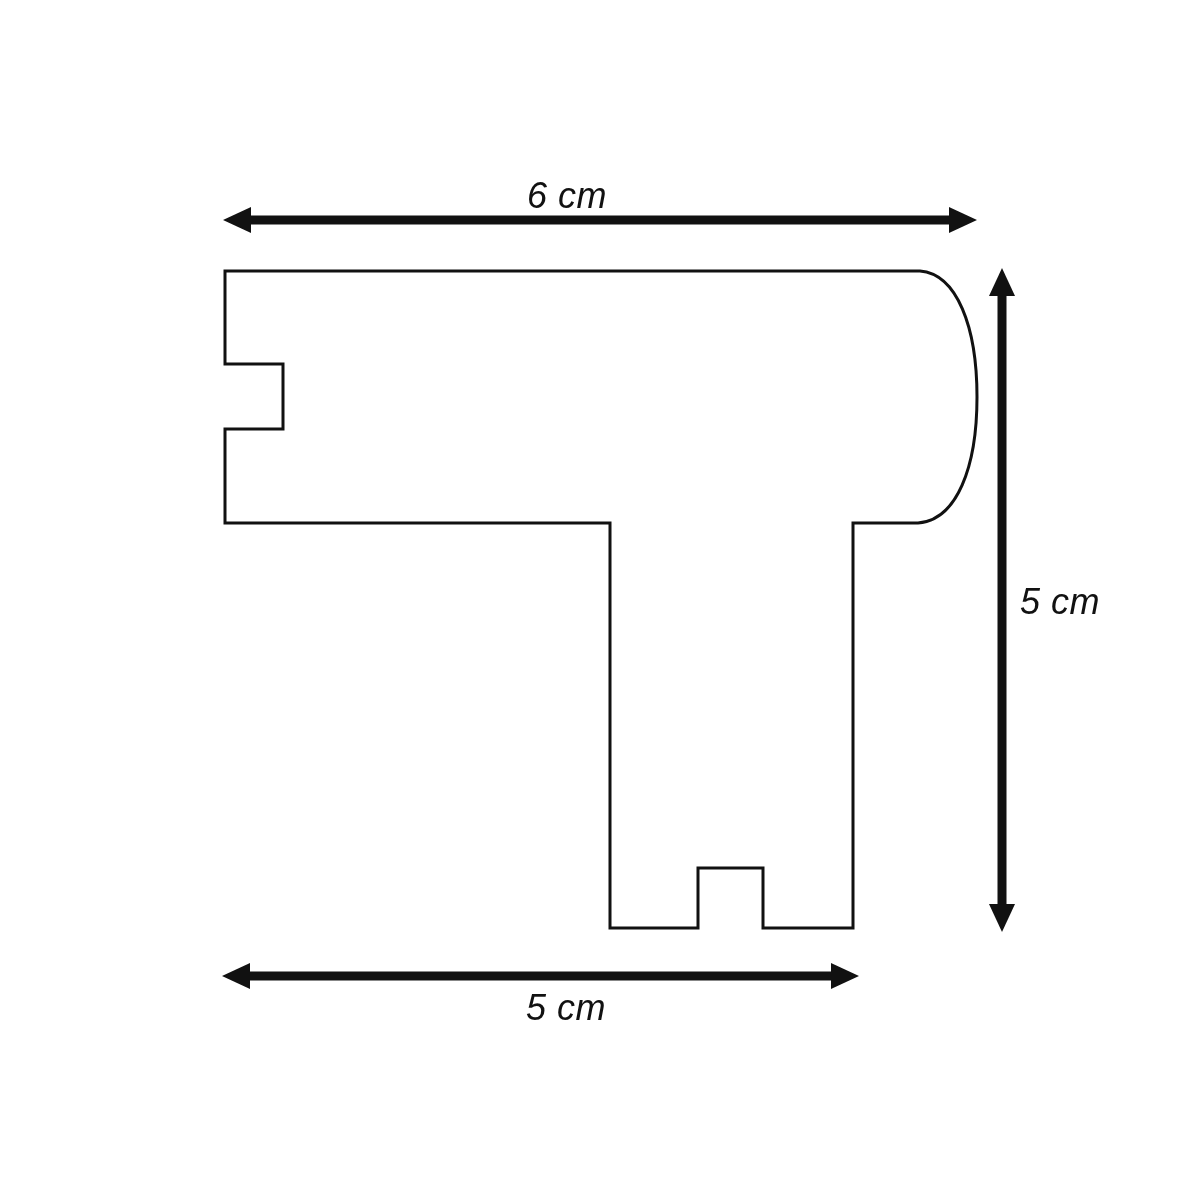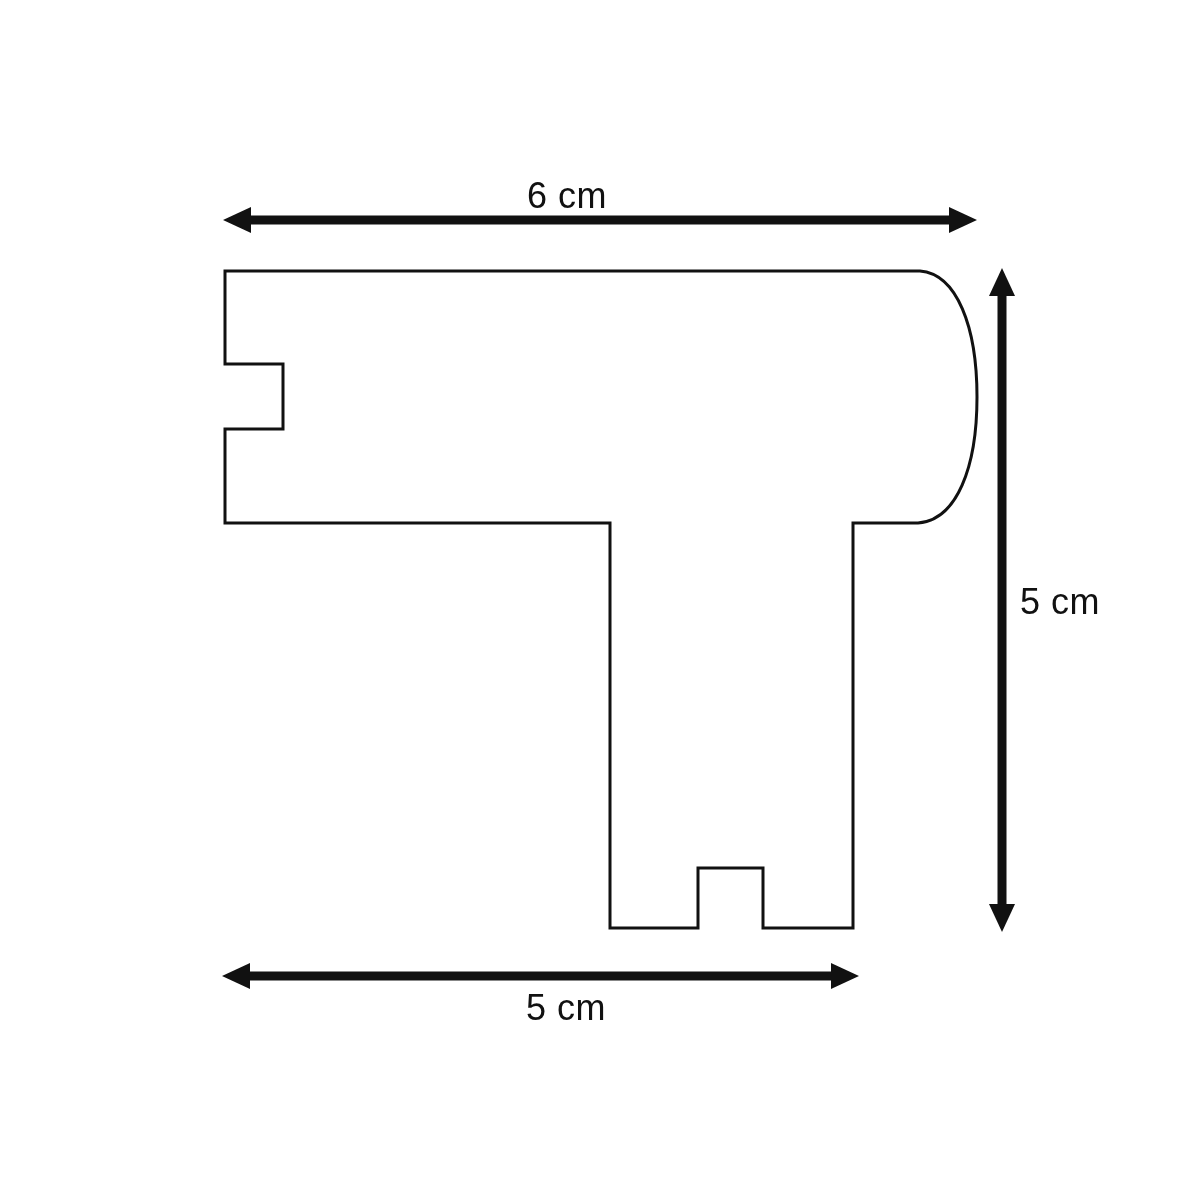--- a/index.html
+++ b/index.html
@@ -7,20 +7,21 @@
     padding: 0;
     background: #ffffff;
   }
   .canvas {
     position: relative;
     width: 1200px;
     height: 1200px;
     background: var(--bg, #ffffff);
     overflow: hidden;
     font-family: "Liberation Sans", sans-serif;
+    font-style: italic;
   }
   svg { display: block; }
   .outline {
     fill: none;
     stroke: var(--ink, #111111);
     stroke-width: 3;
     stroke-linejoin: miter;
   }
   .shaft {
     stroke: var(--ink, #111111);

